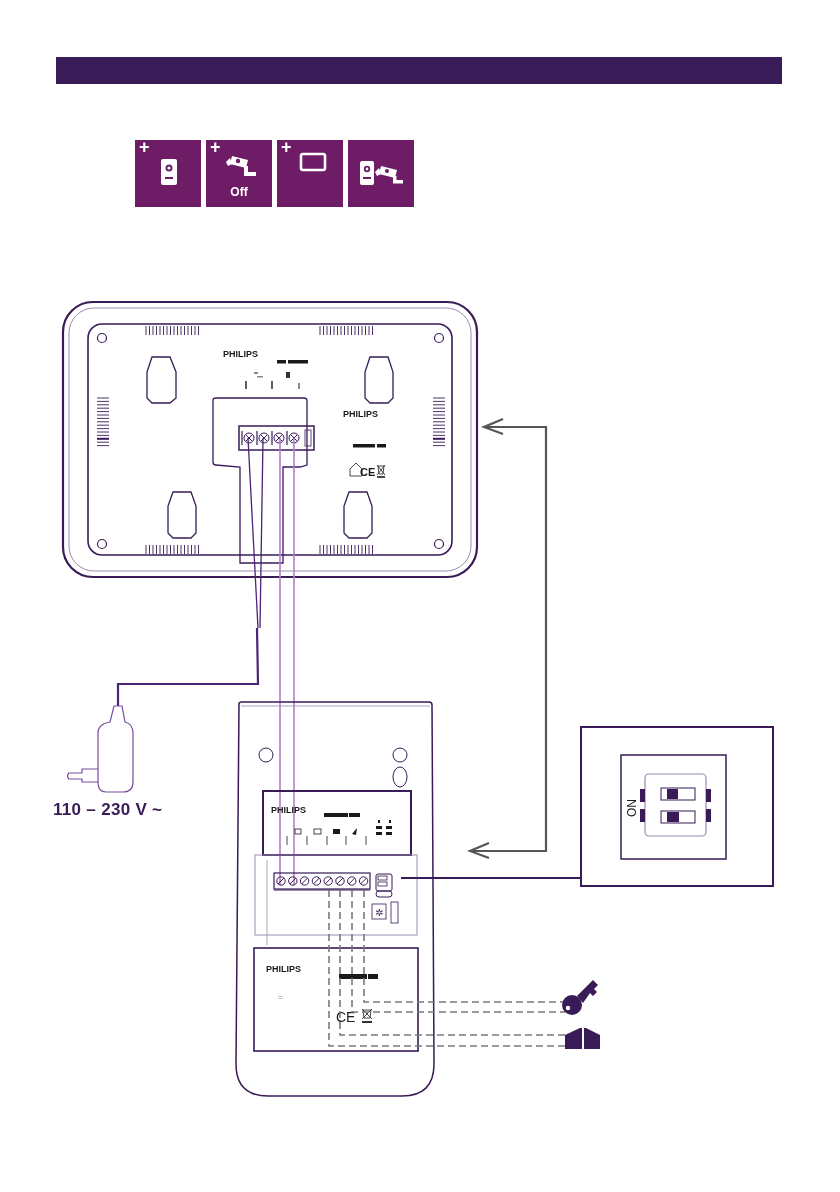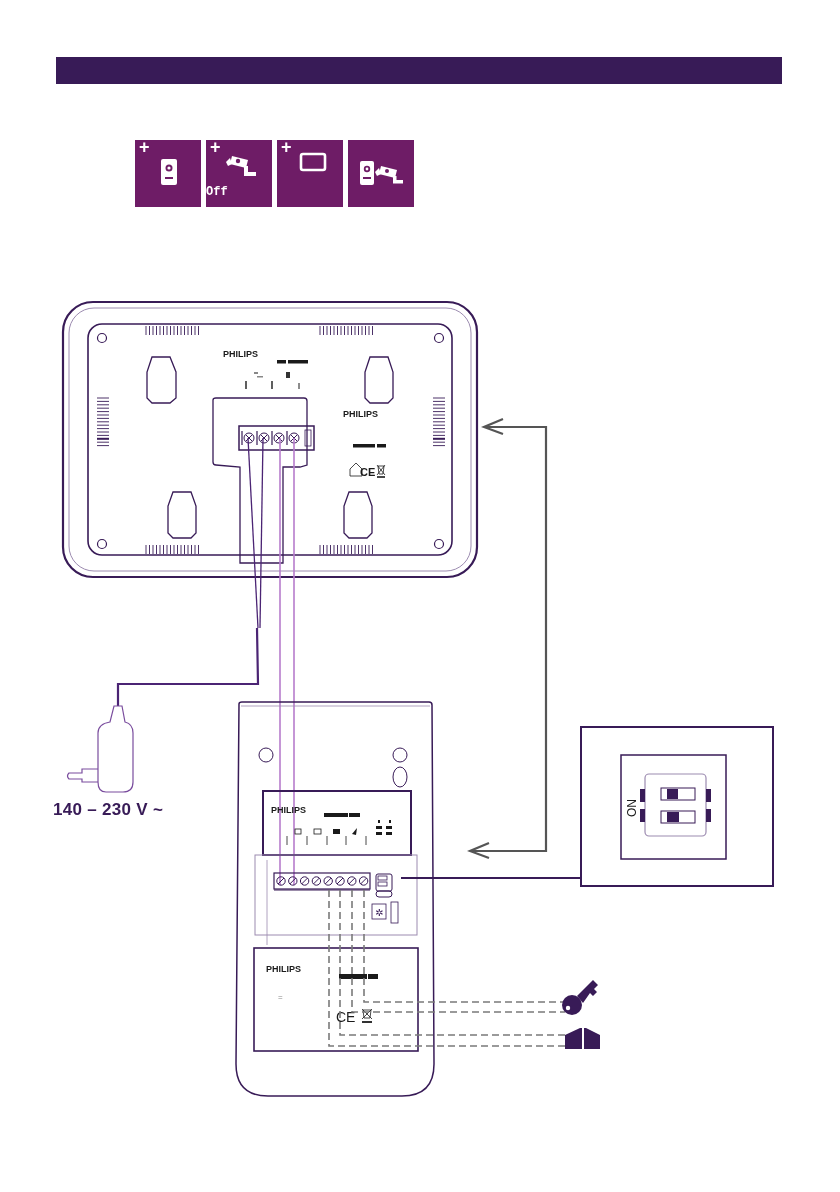--- a/index.html
+++ b/index.html
@@ -1,21 +1,21 @@
 <!DOCTYPE html>
 <html><head>
 <meta charset="utf-8">
 <style>
   html,body{margin:0;padding:0;background:#ffffff;}
   body{width:840px;height:1192px;position:relative;overflow:hidden;font-family:"Liberation Sans",sans-serif;}
   .header-bar{position:absolute;left:56px;top:57px;width:726px;height:27px;background:#381b57;}
   .mode-icons{position:absolute;left:135px;top:140px;height:68px;}
   .mode-tile{position:absolute;top:0;width:66px;height:67px;background:#6e1c66;color:#fff;}
   .mode-tile .plus{position:absolute;left:4px;top:-2px;font-size:18px;font-weight:bold;line-height:18px;}
-  .mode-tile .caption{position:absolute;left:0;right:0;bottom:8px;font-size:12px;font-weight:bold;font-family:Liberation Mono, monospace;}
+  .mode-tile .caption{position:absolute;left:0;right:0;bottom:8px;text-align:center;font-size:12px;font-weight:bold;}
   .mode-tile svg{position:absolute;}
   .voltage-label{position:absolute;left:53px;top:800px;font-size:17px;font-weight:bold;color:#381b57;letter-spacing:0.3px;}
   svg.diagram{position:absolute;left:0;top:0;}
   .brand{font-family:"Liberation Sans",sans-serif;font-weight:bold;font-size:9px;fill:#1a1a1a;}
 </style>
 </head>
 <body>
 
 <div class="header-bar"></div>
 
@@ -373,13 +373,13 @@
     <text x="0" y="0" transform="translate(636,817) rotate(-90)" font-size="12" fill="#1a1a1a" font-family="Liberation Sans, sans-serif">ON</text>
   </g>
 
   <g fill="none" stroke="#555555" stroke-width="2.2">
     <polyline points="484,427 546,427 546,851 470,851"></polyline>
     <polyline points="503,419 484,427 503,434"></polyline>
     <polyline points="489,843 470,851 489,858"></polyline>
   </g>
 </svg>
 
-<div class="voltage-label">140 – 230 V ~</div>
+<div class="voltage-label">110 – 230 V ~</div>
 
 </body></html>

